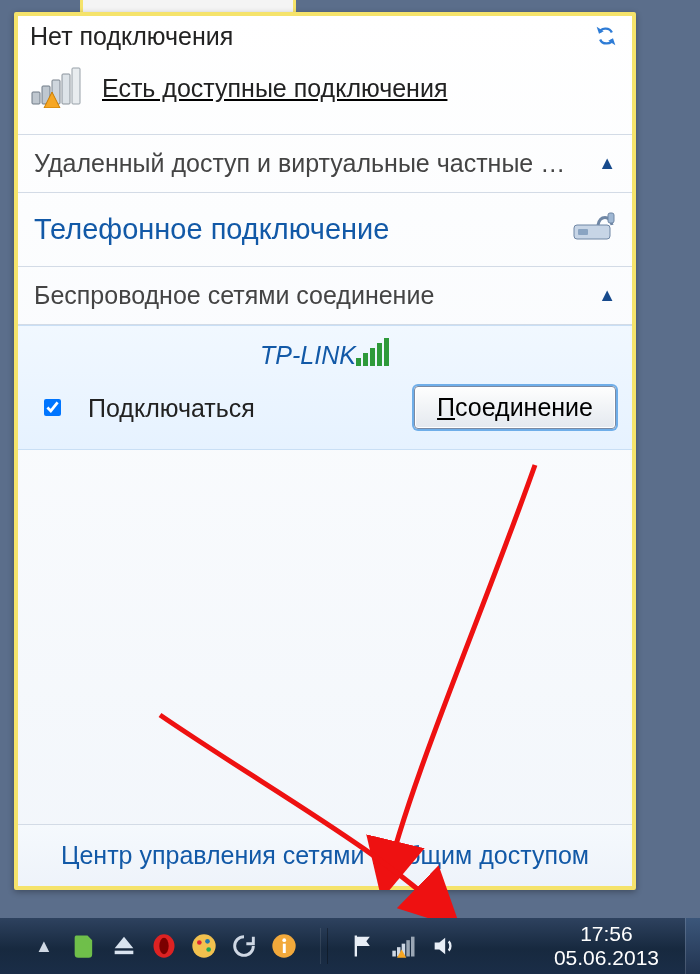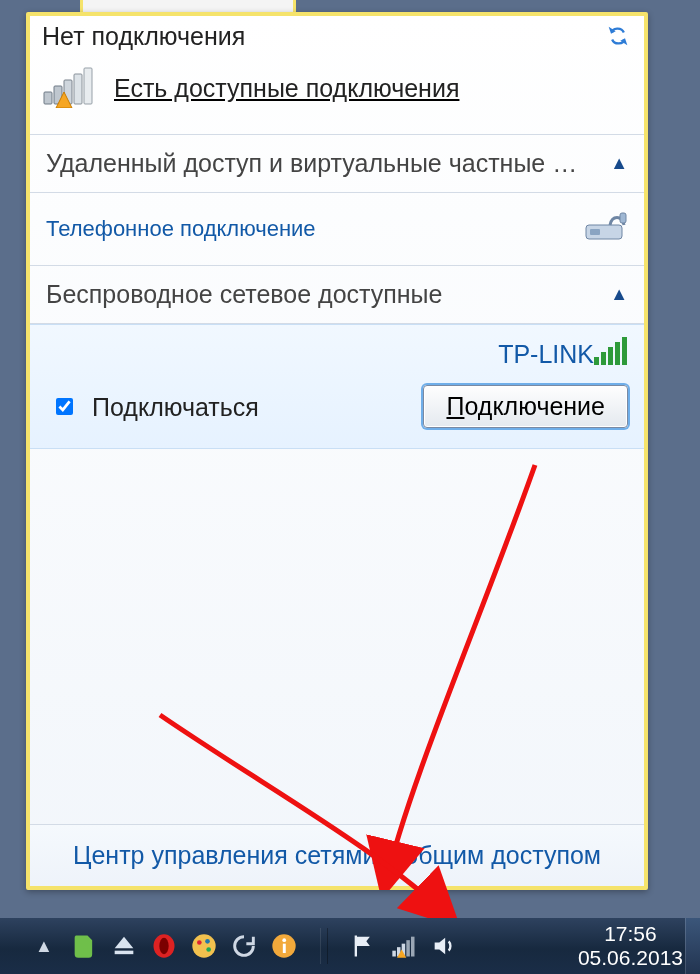--- a/index.html
+++ b/index.html
@@ -1,18 +1,18 @@
 <!DOCTYPE html>
 <html><head>
 <meta charset="utf-8">
 <style>
   html,body{margin:0;padding:0;background:#5b6e8b;width:700px;height:974px;overflow:hidden;font-family:"Segoe UI",Tahoma,Arial,sans-serif;}
   
   .panel{
-    position:absolute;left:26px;top:12px;width:614px;height:870px;
+    position:absolute;left:14px;top:12px;width:614px;height:870px;
     background:#7dd3fc;border:4px solid #f5e36b;border-radius:2px;box-shadow:0 2px 6px rgba(0,0,0,.3);
     display:flex;flex-direction:column;
   }
   .panel-inner{flex:1;display:flex;flex-direction:column;background:linear-gradient(#ffffff,#f2f6fb);}
   .header{
     padding:6px 12px 0 12px;display:flex;align-items:flex-start;justify-content:space-between;
   }
   .header .title{font-size:25px;color:#222;}
   .avail{
     padding:10px 12px 22px 12px;display:flex;align-items:center;gap:16px;
@@ -21,36 +21,36 @@
   }
   .avail .txt{font-size:25px;color:#222;}
   .section-head{
     padding:14px 16px;display:flex;align-items:center;justify-content:space-between;font-size:25px;color:#444;
     border-bottom:1px solid #d3dbe6;background:transparent;cursor:default;
     white-space:nowrap;overflow:hidden;text-overflow:ellipsis;
   }
   .section-head .label{white-space:nowrap;overflow:hidden;text-overflow:ellipsis;max-width:540px;}
   .chev-up{color:#174a8c;font-size:18px;font-weight:bold;margin-left:8px;}
   .dialup{
-    padding:14px 16px;display:flex;align-items:center;justify-content:space-between;font-size:22px;
+    padding:14px 16px;display:flex;align-items:center;justify-content:space-between;font-size:29px;
     border-bottom:1px solid #d3dbe6;
   }
   .dialup .link{color:#1259a7;}
   .wifi-item{
     background:linear-gradient(#f1f8ff,#e6f2ff);
     border-top:1px solid #c9dff5;border-bottom:1px solid #c9dff5;
   }
   .wifi-name{
-    padding:12px 16px 8px 16px;display:flex;align-items:center;justify-content:flex-end;
-    font-size:25px;color:#1259a7;
+    padding:12px 16px 8px 16px;display:flex;align-items:center;justify-content:center;
+    font-size:25px;color:#1259a7;font-style:italic;
   }
   .wifi-row{
     padding:6px 16px 20px 22px;display:flex;align-items:center;justify-content:space-between;gap:12px;
   }
-  .wifi-row .cbwrap{display:flex;align-items:center;gap:16px;}
+  .wifi-row .cbwrap{display:flex;align-items:center;gap:24px;}
   .wifi-row input[type=checkbox]{width:17px;height:17px;}
   .wifi-row .cblabel{font-size:25px;color:#222;line-height:1.2;}
   .connect-btn{
     font-size:25px;padding:6px 22px;background:linear-gradient(#fefefe,#e4e9ef);
     border:1px solid #7a8aa3;border-radius:4px;box-shadow:inset 0 0 0 1px #fff, 0 0 0 2px #6faee9;
     cursor:default;
   }
   .connect-btn .u{text-decoration:underline;}
   .spacer{flex:1;}
   .footer{
@@ -67,21 +67,21 @@
   .arrow{position:absolute;pointer-events:none;}
   
   .taskbar{
     position:absolute;left:0;bottom:0;width:700px;height:56px;
     background:linear-gradient(#2e425f 0%, #17293f 55%, #1a2d47 100%);
     display:flex;align-items:center;color:#fff;font-size:18px;
   }
   .tray-icons{display:flex;align-items:center;gap:12px;margin-left:30px;}
   .tray-icons .ic{width:28px;height:28px;display:flex;align-items:center;justify-content:center;}
   .tray-sep{width:6px;height:36px;margin:0 10px;border-left:1px solid rgba(255,255,255,.1);border-right:1px solid rgba(0,0,0,.3);}
-  .clock{margin-left:auto;margin-right:2px;text-align:center;line-height:1.15;font-size:21px;color:#fff;}
+  .clock{margin-left:auto;margin-right:26px;text-align:center;line-height:1.15;font-size:21px;color:#fff;}
   .show-desktop{width:14px;height:56px;background:linear-gradient(#3b567a,#223450);border-left:1px solid rgba(255,255,255,.15);}
   
   .bgtab{
     position:absolute;left:80px;top:0;width:210px;height:18px;background:#f4f4f4;border:3px solid #f5e36b;border-top:none;border-radius:0 0 4px 4px;
   }
 </style>
 </head>
 <body>
 
 <div class="bgtab"></div>
@@ -125,21 +125,21 @@
         <svg viewBox="0 0 46 38">
           <rect x="4" y="18" width="36" height="14" rx="3" fill="#c7d5e6" stroke="#6f86a4"></rect>
           <rect x="8" y="22" width="10" height="6" rx="1" fill="#8aa4c2"></rect>
           <path d="M28 18 C30 8 40 8 42 18" stroke="#6f86a4" stroke-width="3" fill="none"></path>
           <rect x="38" y="6" width="6" height="10" rx="2" fill="#9fb7d3" stroke="#6f86a4"></rect>
         </svg>
       </span>
     </div>
 
     <div class="section-head">
-      <span class="label">Беспроводное сетевое доступные</span>
+      <span class="label">Беспроводное сетями соединение</span>
       <span class="chev-up">▲</span>
     </div>
 
     <div class="wifi-item">
       <div class="wifi-name">
         <span>TP-LINK</span>
         <span class="signal-ic">
           <svg viewBox="0 0 34 28">
             <rect x="0" y="20" width="5" height="8" fill="#2e9a3a"></rect>
             <rect x="7" y="15" width="5" height="13" fill="#2e9a3a"></rect>
@@ -150,21 +150,21 @@
         </span>
       </div>
       <div class="wifi-row">
         <label class="cbwrap">
           <input type="checkbox" checked="" style="">
           <span class="cblabel">
             <span>Подключаться</span><br>
           </span>
         </label>
         <button class="connect-btn">
-          <span class="u">П</span><span>одключение</span>
+          <span class="u">П</span><span>соединение</span>
         </button>
       </div>
     </div>
 
     <div class="spacer"></div>
 
     <div class="footer">
       <a href="#">Центр управления сетями и общим доступом</a>
     </div>
   </div>

